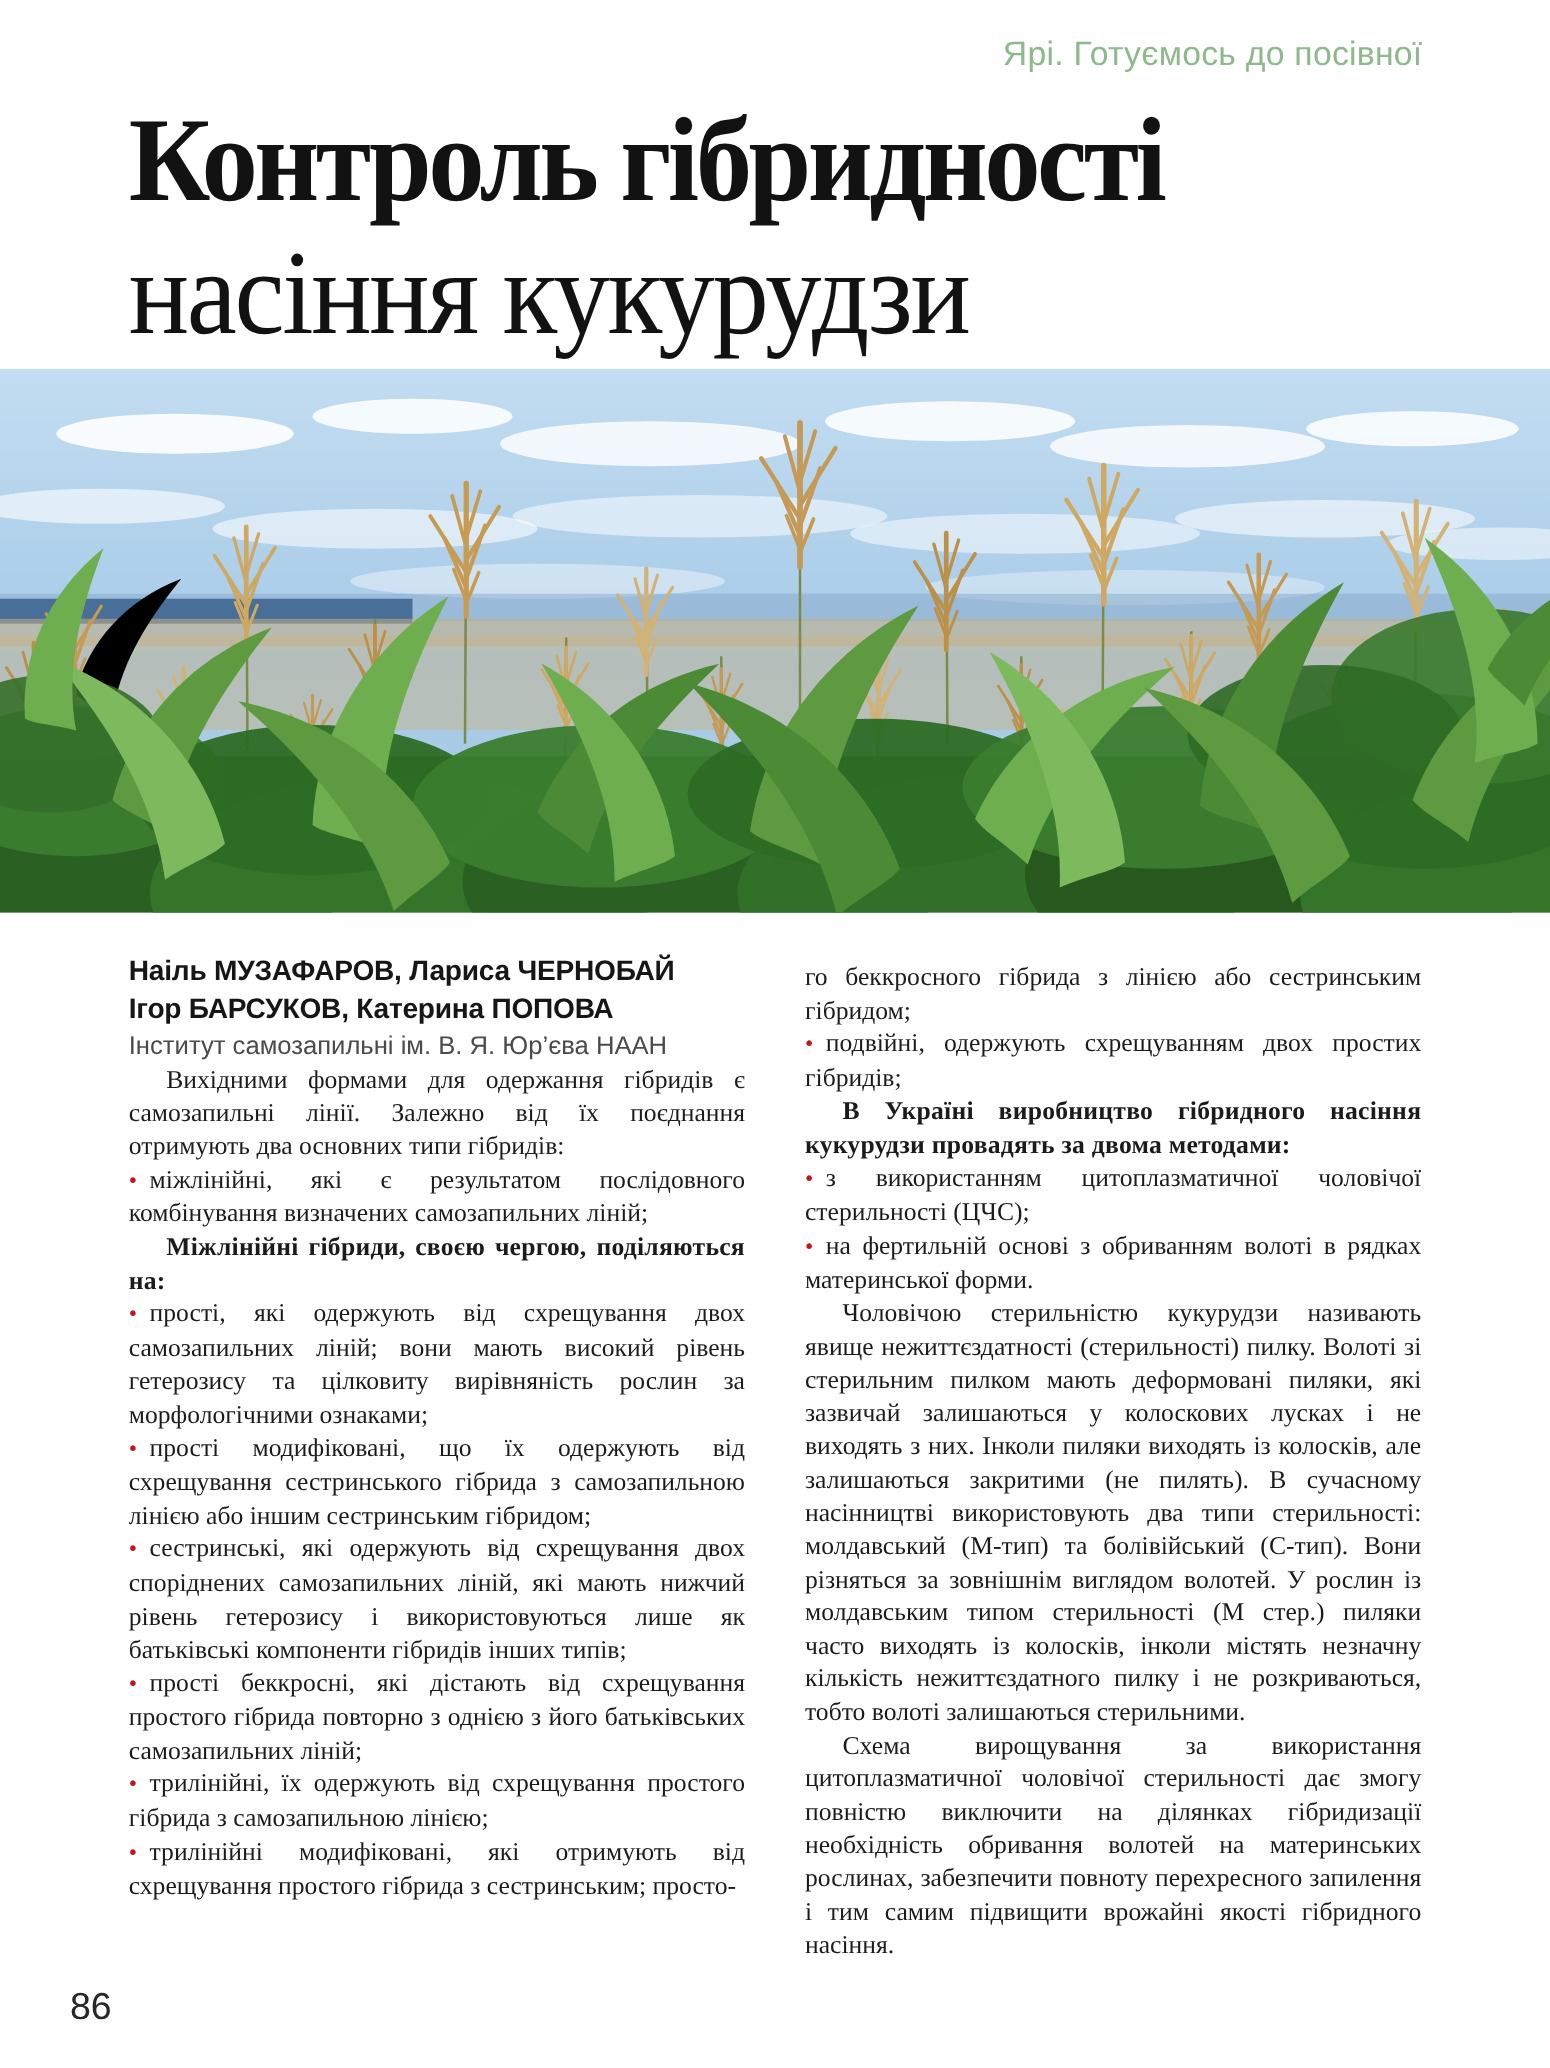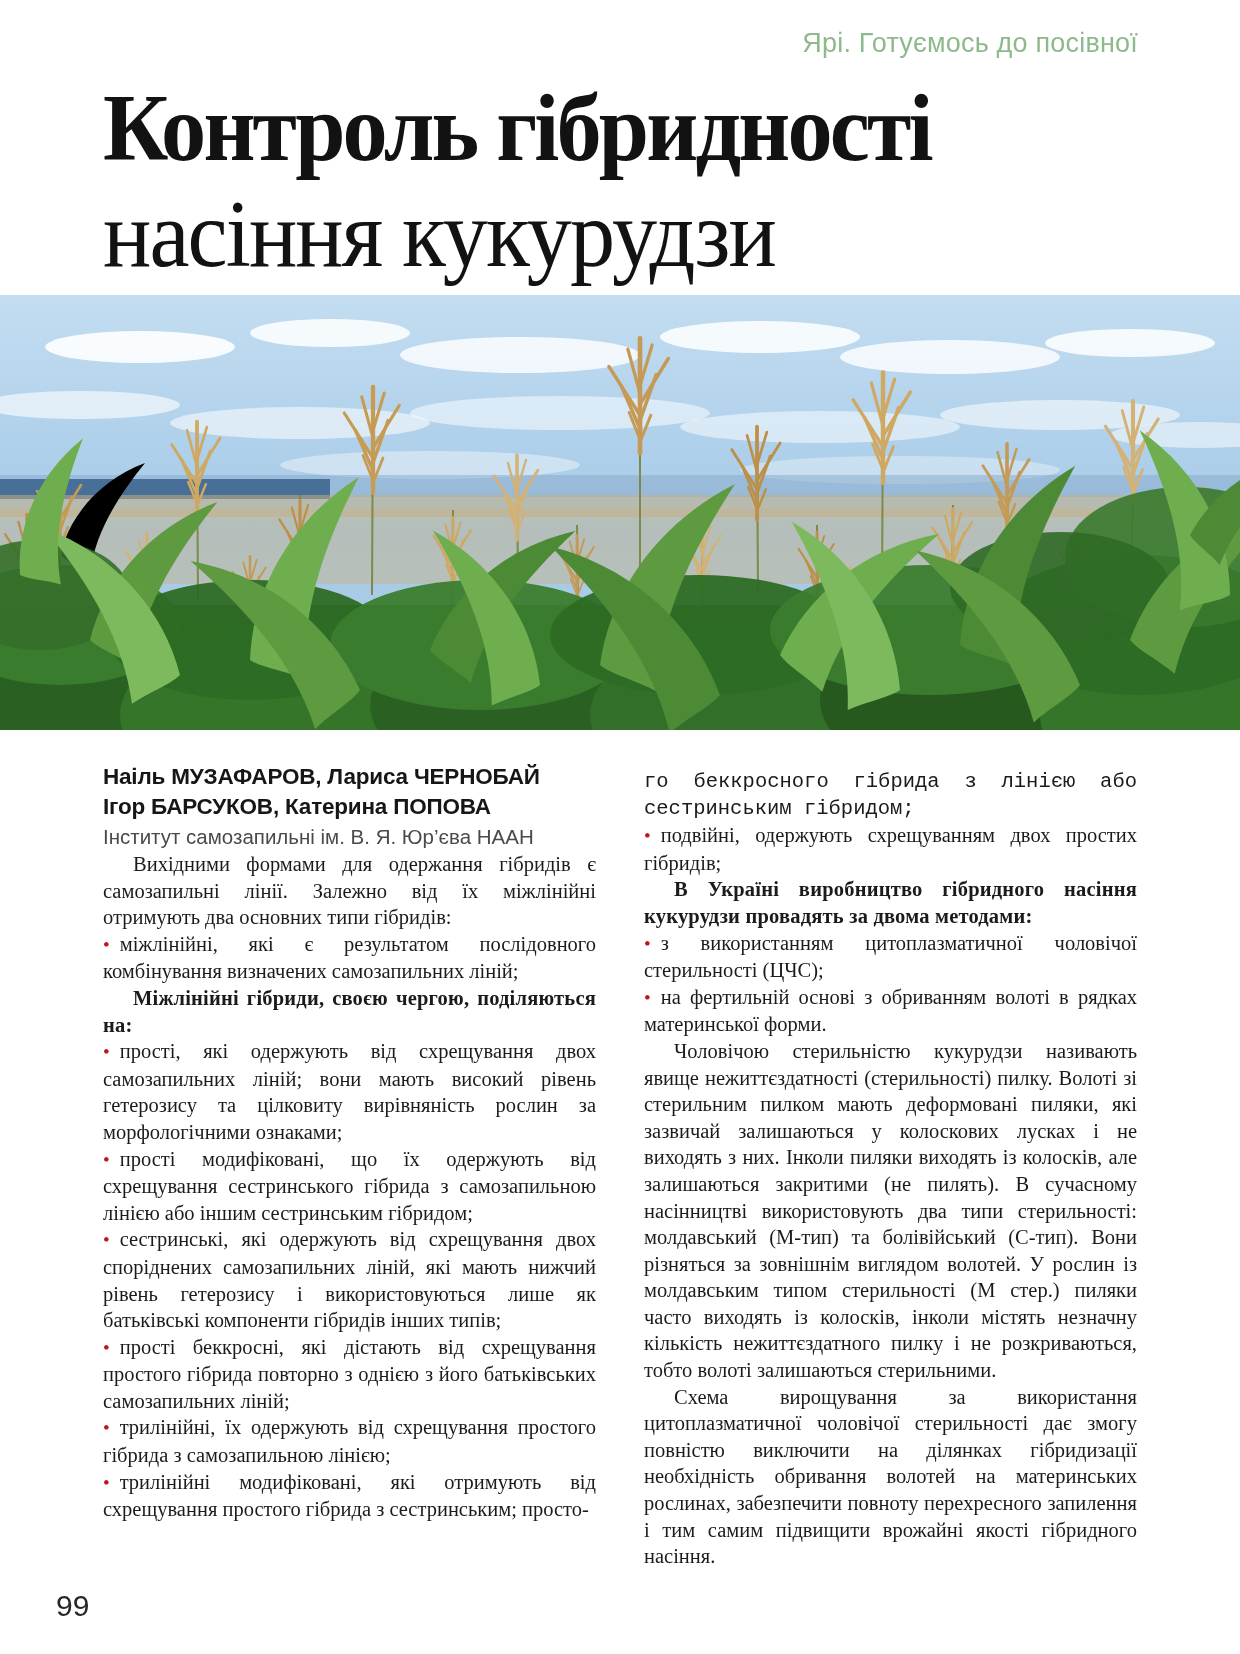--- a/index.html
+++ b/index.html
@@ -37,21 +37,21 @@
   .col{position:absolute;width:493px;}
   .col-left{left:103px;top:851px;}
   .col-right{left:644px;top:769px;}
   .para{
     margin:0;text-align:justify;
     font:20.5px/26.6px "Liberation Serif", serif;
     color:#1b1b1b;hyphens:none;
   }
   .para.indent{text-indent:30px;}
   .para.bold{font-weight:bold;text-indent:30px;letter-spacing:.2px;}
-  .para.plain{text-indent:0;font-family:Liberation Mono, monospace;}
+  .para.plain{text-indent:0;}
   .para.bullet{text-indent:0;}
   .para .dot{
     color:var(--bullet-red,#c3161c);
     margin-right:10px;font-size:19px;
   }
   .pagenum{
     position:absolute;left:56px;top:1588px;
     font:30px/36px "Liberation Sans", sans-serif;color:#272727;
   }
 </style>
@@ -195,33 +195,33 @@
   </g>
 </svg>
 
 <div class="authors">
   <div class="name">Наіль МУЗАФАРОВ, Лариса ЧЕРНОБАЙ</div>
   <div class="name">Ігор БАРСУКОВ, Катерина ПОПОВА</div>
   <div class="affil">Інститут самозапильні ім. В. Я. Юр’єва НААН</div>
 </div>
 
 <div class="col col-left">
-    <p class="para indent">Вихідними формами для одержання гібридів є самозапильні лінії. Залежно від їх міжлінійні отримують два основних типи гібридів:</p>
+    <p class="para indent">Вихідними формами для одержання гібридів є самозапильні лінії. Залежно від їх поєднання отримують два основних типи гібридів:</p>
     <p class="para bullet"><span class="dot">•</span>міжлінійні, які є результатом послідовного комбінування визначених самозапильних ліній;</p>
     <p class="para bold">Міжлінійні гібриди, своєю чергою, поділяються на:</p>
     <p class="para bullet"><span class="dot">•</span>прості, які одержують від схрещування двох самозапильних ліній; вони мають високий рівень гетерозису та цілковиту вирівняність рослин за морфологічними ознаками;</p>
     <p class="para bullet"><span class="dot">•</span>прості модифіковані, що їх одержують від схрещування сестринського гібрида з самозапильною лінією або іншим сестринським гібридом;</p>
     <p class="para bullet"><span class="dot">•</span>сестринські, які одержують від схрещування двох споріднених самозапильних ліній, які мають нижчий рівень гетерозису і використовуються лише як батьківські компоненти гібридів інших типів;</p>
     <p class="para bullet"><span class="dot">•</span>прості беккросні, які дістають від схрещування простого гібрида повторно з однією з його батьківських самозапильних ліній;</p>
     <p class="para bullet"><span class="dot">•</span>трилінійні, їх одержують від схрещування простого гібрида з самозапильною лінією;</p>
     <p class="para bullet"><span class="dot">•</span>трилінійні модифіковані, які отримують від схрещування простого гібрида з сестринським; просто-</p>
   </div>
 <div class="col col-right">
     <p class="para plain">го беккросного гібрида з лінією або сестринським гібридом;</p>
     <p class="para bullet"><span class="dot">•</span>подвійні, одержують схрещуванням двох простих гібридів;</p>
     <p class="para bold">В Україні виробництво гібридного насіння кукурудзи провадять за двома методами:</p>
     <p class="para bullet"><span class="dot">•</span>з використанням цитоплазматичної чоловічої стерильності (ЦЧС);</p>
     <p class="para bullet"><span class="dot">•</span>на фертильній основі з обриванням волоті в рядках материнської форми.</p>
     <p class="para indent">Чоловічою стерильністю кукурудзи називають явище нежиттєздатності (стерильності) пилку. Волоті зі стерильним пилком мають деформовані пиляки, які зазвичай залишаються у колоскових лусках і не виходять з них. Інколи пиляки виходять із колосків, але залишаються закритими (не пилять). В сучасному насінництві використовують два типи стерильності: молдавський (М-тип) та болівійський (С-тип). Вони різняться за зовнішнім виглядом волотей. У рослин із молдавським типом стерильності (М стер.) пиляки часто виходять із колосків, інколи містять незначну кількість нежиттєздатного пилку і не розкриваються, тобто волоті залишаються стерильними.</p>
     <p class="para indent">Схема вирощування за використання цитоплазматичної чоловічої стерильності дає змогу повністю виключити на ділянках гібридизації необхідність обривання волотей на материнських рослинах, забезпечити повноту перехресного запилення і тим самим підвищити врожайні якості гібридного насіння.</p>
   </div>
 
-<div class="pagenum">99</div>
+<div class="pagenum">86</div>
 
 </body></html>

